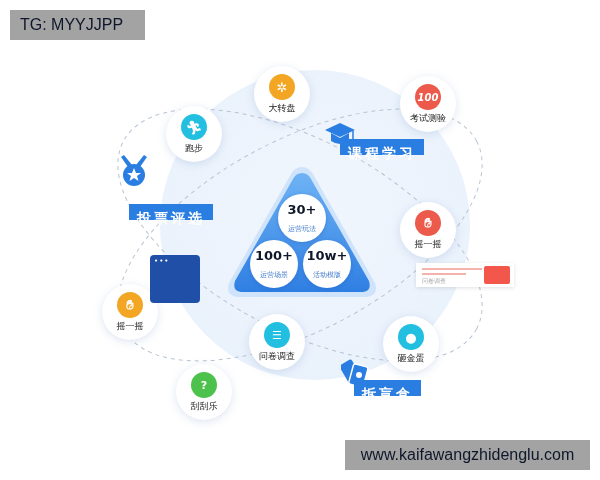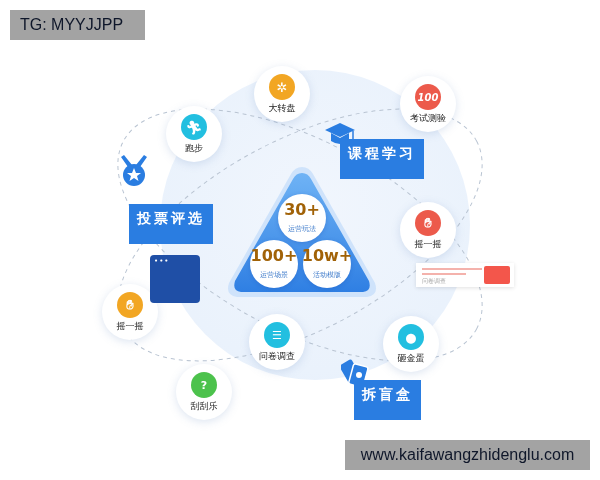--- a/index.html
+++ b/index.html
@@ -32,34 +32,34 @@
   .node .ic {
     width: 26px; height: 26px; border-radius: 50%;
     display: flex; align-items: center; justify-content: center;
     color: #ffffff; font-size: 13px; font-weight: bold; margin-bottom: 3px;
   }
   .node .lbl { font-size: 9px; color: #222222; line-height: 11px; white-space: nowrap; text-align: center; }
 
   .tag {
     position: absolute; background: #2a7de1; color: #ffffff;
     font-size: 14px; font-weight: bold; letter-spacing: 3px;
-    padding: 0 8px; height: 40px; line-height: 28px;
+    padding: 0 8px; height: 16px; line-height: 28px;
   }
   .tag-icon { position: absolute; }
 
   .tri {
     position: absolute; left: 225px; top: 163px; width: 154px; height: 140px;
   }
   .stat {
     position: absolute; width: 48px; height: 48px; border-radius: 50%;
     background: #ffffff; display: flex; flex-direction: column;
     align-items: center; justify-content: center;
     box-shadow: 0 1px 4px rgba(30,80,180,0.3);
   }
-  .stat .v { font-size: 16px; font-weight: bold; color: #a16207; line-height: 14px; }
+  .stat .v { font-size: 13px; font-weight: bold; color: #0f172a; line-height: 14px; }
   .stat .d { font-size: 7px; color: #3a78c9; line-height: 9px; margin-top: 8px; }
 
   .checkin {
     position: absolute; left: 150px; top: 255px; width: 50px; height: 48px;
     background: #1f4fa6; border-radius: 4px;
   }
   .checkin .dots { position: absolute; left: 4px; top: 2px; color: #fff; font-size: 7px; letter-spacing: 1px; }
   .checkin .screen {
     position: absolute; left: 4px; top: 10px; width: 42px; height: 34px;
     background: #eef4fc; color: #2a6fc9; font-size: 13px; font-weight: bold;

